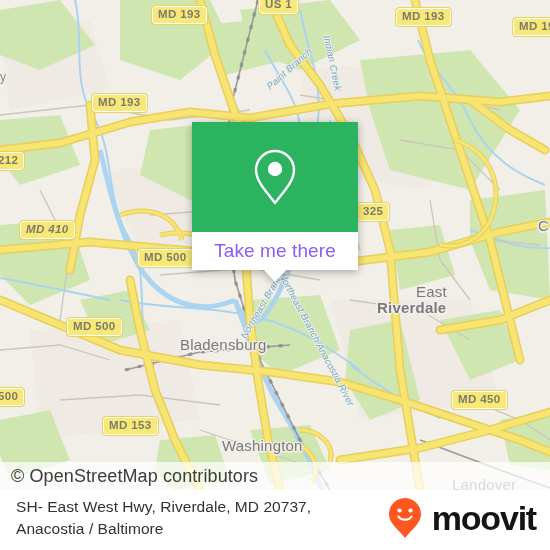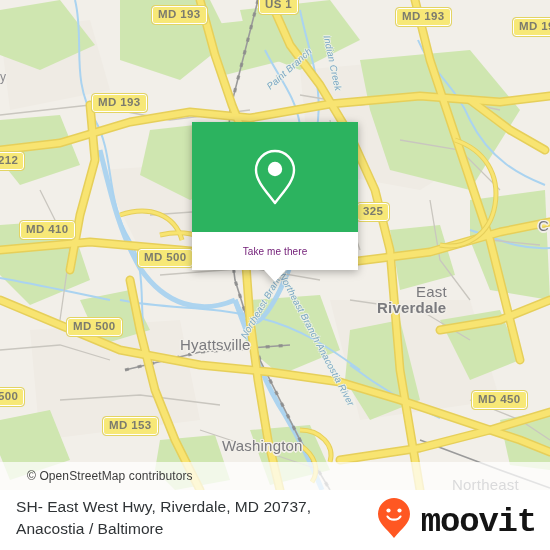--- a/index.html
+++ b/index.html
@@ -58,22 +58,22 @@
   }
 
   
   #attribution {
     position: absolute; left: 0; bottom: 0;
     width: 550px; height: 28px;
     background: rgba(255,255,255,0.72);
     display: flex; align-items: center;
   }
   #attribution .attr-text {
-    font-size: 12px; color: #3c3c3c;
-    padding-left: 27px; letter-spacing: .1px;
+    font-size: 18px; color: #3c3c3c;
+    padding-left: 11px; letter-spacing: .1px;
   }
 
   
   #popup {
     position: absolute;
     left: 192px; top: 122px;
     width: 166px;
     filter: drop-shadow(0 2px 4px rgba(0,0,0,.30));
   }
   #popup-head {
@@ -81,21 +81,21 @@
     background: #2cb35f;
     display: flex; align-items: center; justify-content: center;
   }
   #popup-foot {
     height: 38px;
     background: #ffffff;
     display: flex; align-items: center; justify-content: center;
     position: relative;
   }
   #popup-foot .foot-label {
-    font-size: 10px; color: #701a75; letter-spacing: .1px;
+    font-size: 19px; color: #8b5cf6; letter-spacing: .1px;
   }
   #popup-pointer {
     position: absolute;
     left: 50%; top: 100%;
     transform: translateX(-50%);
     width: 0; height: 0;
     border-left: 11px solid transparent;
     border-right: 11px solid transparent;
     border-top: 12px solid #ffffff;
   }
@@ -108,21 +108,21 @@
     display: flex; align-items: center; justify-content: space-between;
     padding: 0 14px 4px 16px;
   }
   #footer-title {
     font-size: 15.5px;
     line-height: 22px;
     color: #2f3336;
     letter-spacing: .05px;
     max-width: 390px;
   }
-  #brand { display: flex; align-items: flex-end; gap: 10px; font-family: Liberation Mono, monospace; }
+  #brand { display: flex; align-items: center; gap: 10px; }
   #brand-name {
     font-size: 34px; font-weight: bold; color: #141414;
     letter-spacing: -1.2px; line-height: 34px;
   }
 </style>
 </head>
 <body>
 
 <div id="root">
 
@@ -257,35 +257,35 @@
       </g>
     </svg>
 
     <div id="shield-layer">
         <div class="shield" style="left: 152px; top: 6px;">MD 193</div>
         <div class="shield" style="left: 259px; top: -4px;">US 1</div>
         <div class="shield" style="left: 396px; top: 8px;">MD 193</div>
         <div class="shield" style="left: 513px; top: 18px;">MD 193</div>
         <div class="shield" style="left: 92px; top: 94px;">MD 193</div>
         <div class="shield" style="left: -8px; top: 152px;">212</div>
-        <div class="shield" style="left: 20px; top: 221px;">MD 410</div>
+        <div class="shield" style="left: 20px; top: 221px; font-style: italic;">MD 410</div>
         <div class="shield" style="left: 357px; top: 203px;">325</div>
         <div class="shield" style="left: 138px; top: 249px;">MD 500</div>
         <div class="shield" style="left: 67px; top: 318px;">MD 500</div>
         <div class="shield" style="left: -8px; top: 388px;">500</div>
         <div class="shield" style="left: 103px; top: 417px;">MD 153</div>
-        <div class="shield" style="left: 472px; top: 391px;">MD 450</div>
+        <div class="shield" style="left: 452px; top: 391px;">MD 450</div>
       </div>
 
     <div id="city-layer">
-        <div class="mlabel city" style="left: 180px; top: 336px;">Hyattsville</div>
+        <div class="mlabel city" style="left: 180px; top: 336px;">Bladensburg</div>
         <div class="mlabel city" style="left: 222px; top: 437px;">Washington</div>
         <div class="mlabel city" style="left: 392px; top: 283px; margin-left: 24px;">East</div>
         <div class="mlabel city" style="left: 377px; top: 299px; font-weight: bold;">Riverdale</div>
-        <div class="mlabel city" style="left: 452px; top: 476px;">Northeast</div>
+        <div class="mlabel city" style="left: 452px; top: 476px;">Landover</div>
         <div class="mlabel city" style="left: 538px; top: 217px;">C</div>
         <div class="mlabel tiny" style="left: 0px; top: 70px;">y</div>
       </div>
 
     <div id="water-layer">
         <div class="mlabel water" style="left: 268px; top: 82px; transform: rotate(-42deg); transform-origin: left center;">Paint Branch</div>
         <div class="mlabel water" style="left: 327px; top: 30px; transform: rotate(78deg); transform-origin: left center;">Indian Creek</div>
         <div class="mlabel water" style="left: 243px; top: 332px; transform: rotate(-60deg); transform-origin: left center;">Northeast Branch Anacostia River</div>
         <div class="mlabel water" style="left: 282px; top: 268px; transform: rotate(62deg); transform-origin: left center;">Northeast Branch Anacostia River</div>
       </div>

